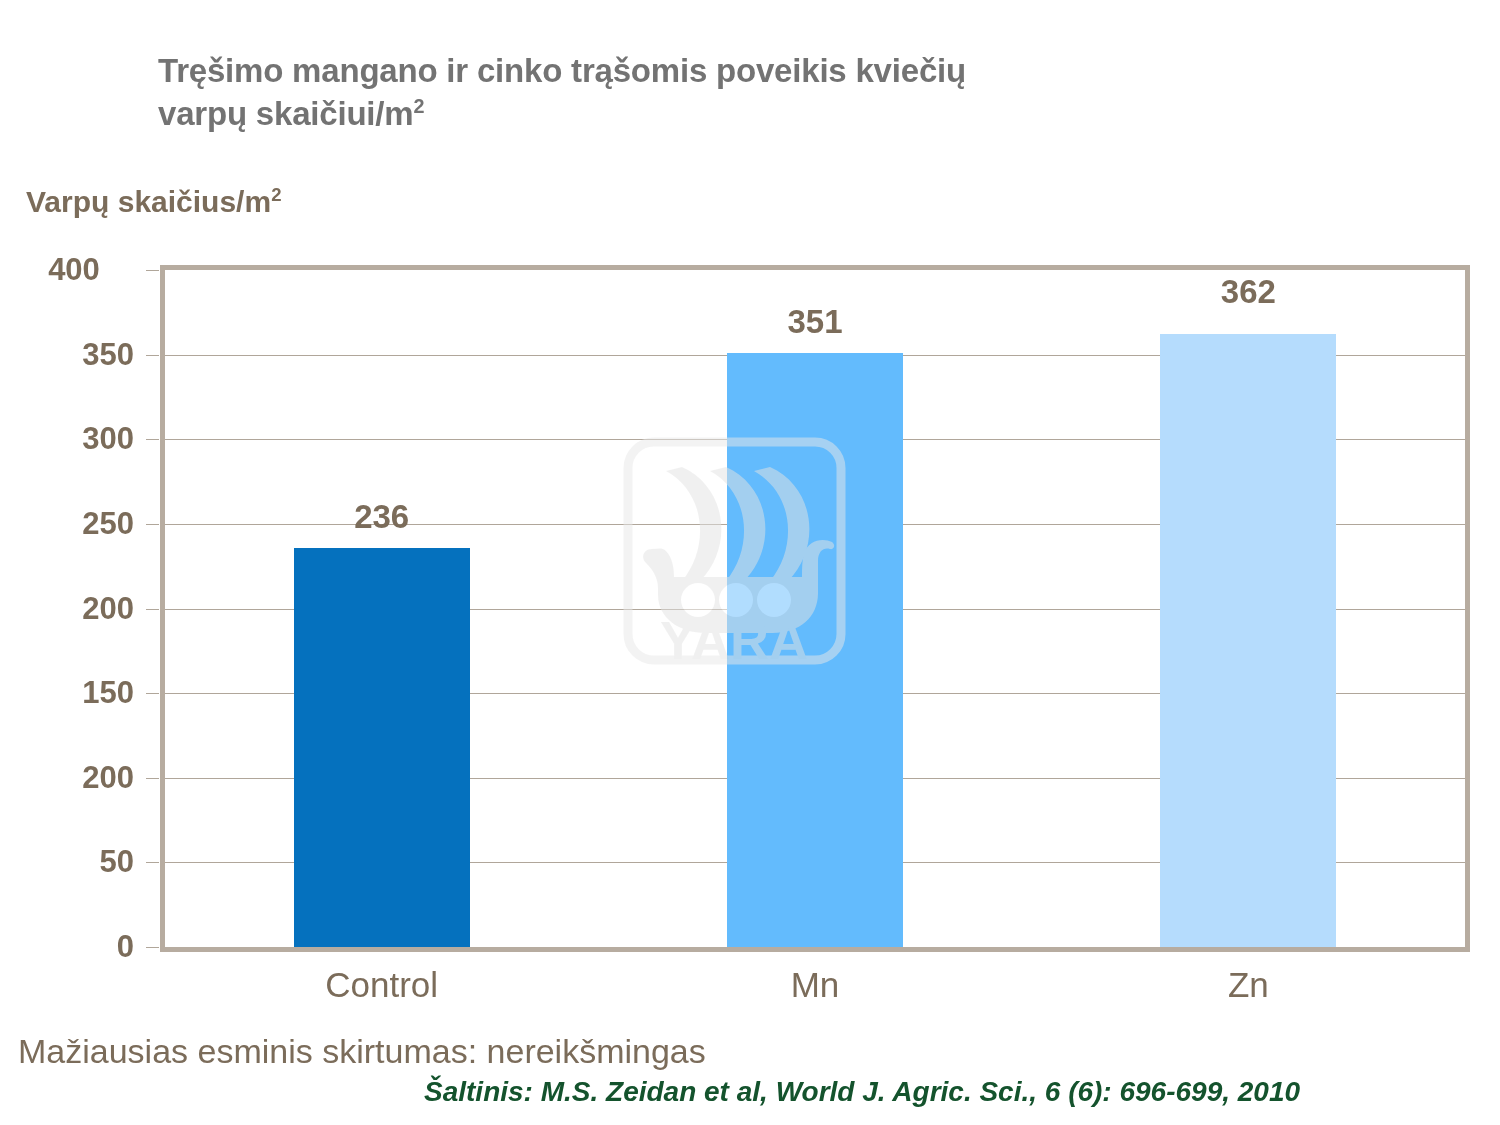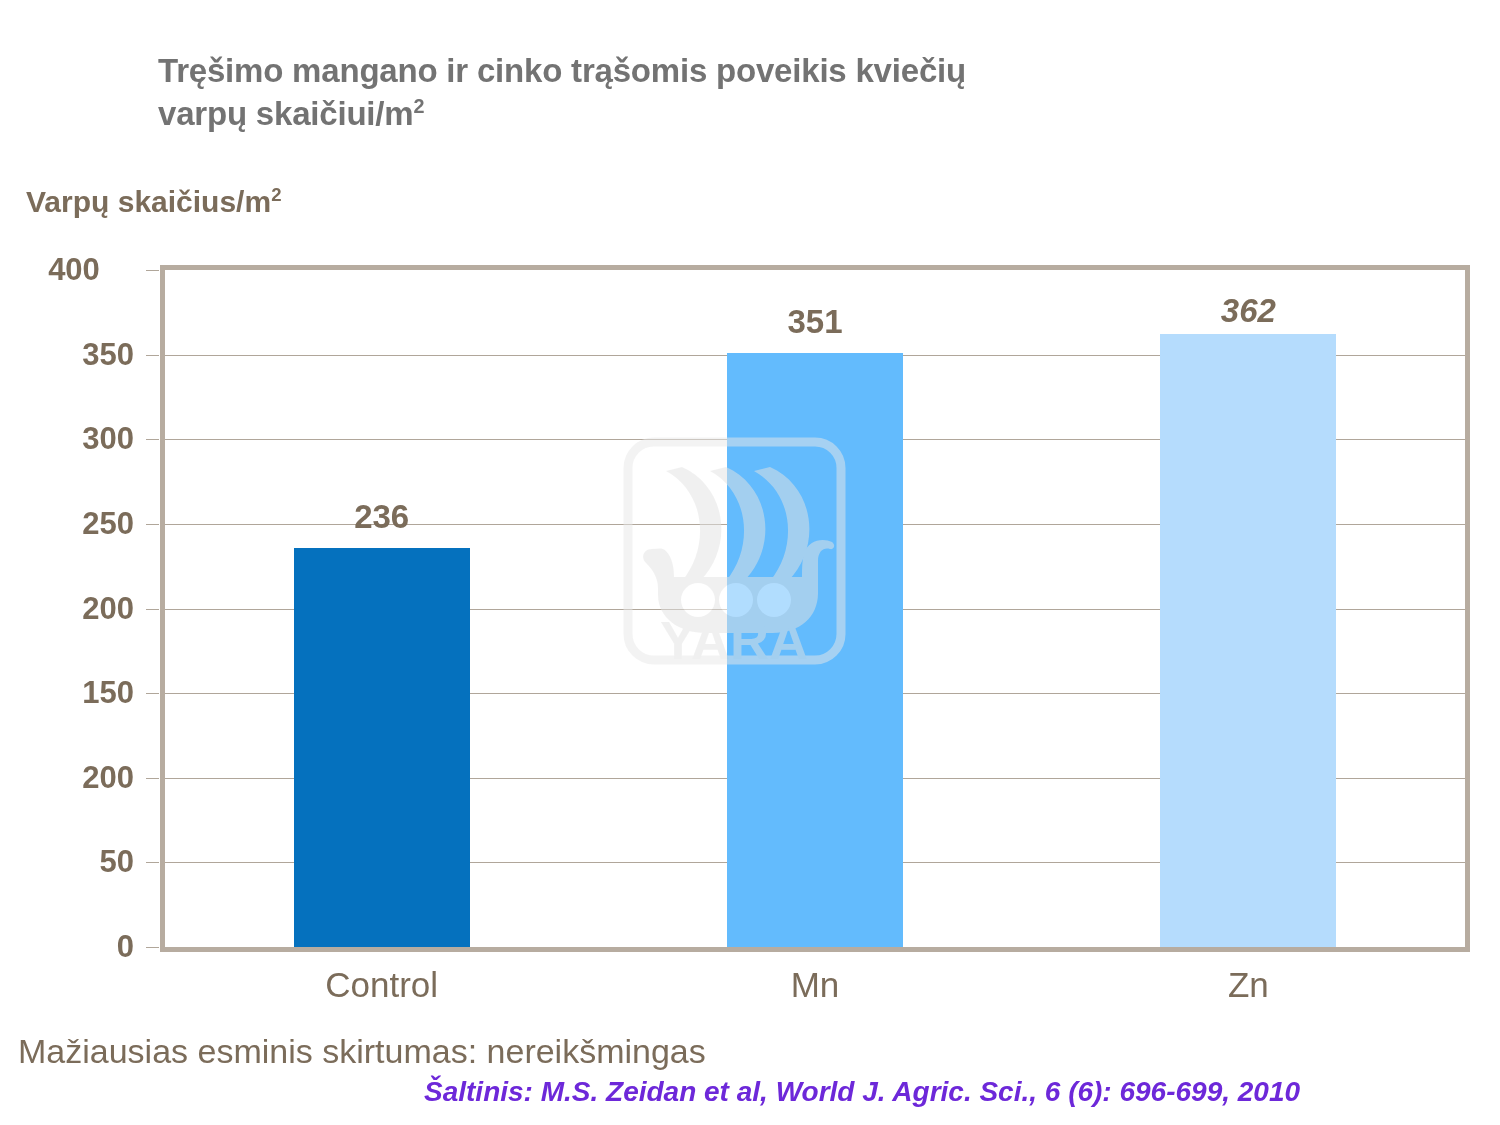--- a/index.html
+++ b/index.html
@@ -135,21 +135,21 @@
     font-size: 34px;
     color: #7b6c5a;
   }
   #source-note {
     position: absolute;
     left: 424px;
     top: 1076px;
     font-size: 28px;
     font-weight: bold;
     font-style: italic;
-    color: #6d28d9;
+    color: #14532d;
   }
 </style>
 </head>
 <body>
 
 <div id="chart-title">
   <span>Tręšimo mangano ir cinko trąšomis poveikis kviečių</span>
   <br>
   <span>varpų skaičiui/m</span><sup>2</sup>
 </div>
@@ -187,21 +187,21 @@
       <div class="gridline" style="top: 253.875px;"></div>
       <div class="gridline" style="top: 338.5px;"></div>
       <div class="gridline" style="top: 423.125px;"></div>
       <div class="gridline" style="top: 507.75px;"></div>
       <div class="gridline" style="top: 592.375px;"></div>
       <div class="bar" title="Control: 236" style="left: 128.667px; width: 176px; height: 399.43px; background: rgb(5, 113, 190);"></div>
       <div class="bar-value" style="left: 106.667px; width: 220px; top: 227.57px;">236</div>
       <div class="bar" title="Mn: 351" style="left: 562px; width: 176px; height: 594.067px; background: rgb(99, 187, 253);"></div>
       <div class="bar-value" style="left: 540px; width: 220px; top: 32.9325px;">351</div>
       <div class="bar" title="Zn: 362" style="left: 995.333px; width: 176px; height: 612.685px; background: rgb(181, 220, 253);"></div>
-      <div class="bar-value" style="left: 973.333px; width: 220px; top: 22px; font-style: italic;">362</div>
+      <div class="bar-value" style="left: 973.333px; width: 220px; top: 3px;">362</div>
     </div>
 </div>
 
 <div id="watermark">
   <svg viewBox="0 0 225 228" width="225" height="228" aria-hidden="true">
     <rect x="6" y="5" width="213" height="218" rx="26" ry="26" fill="none" stroke="#e8e8e8" stroke-width="9"></rect>
 
     <g fill="#e3e3e3">
       <path d="M60 30 C105 50 112 110 78 144 L60 144 C88 110 84 56 44 34 Z"></path>
       <path d="M104 30 C149 50 156 110 122 144 L104 144 C132 110 128 56 88 34 Z"></path>

